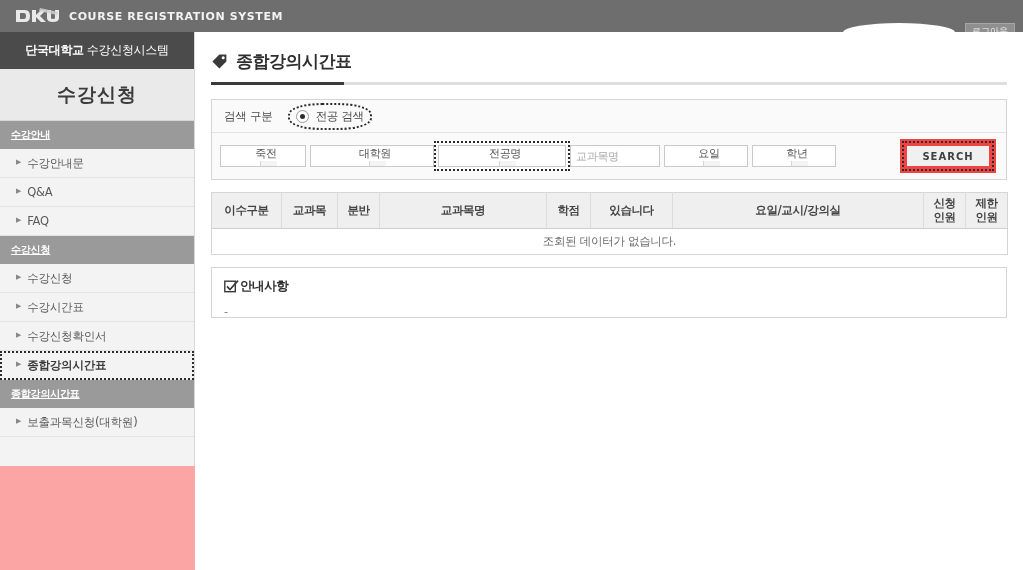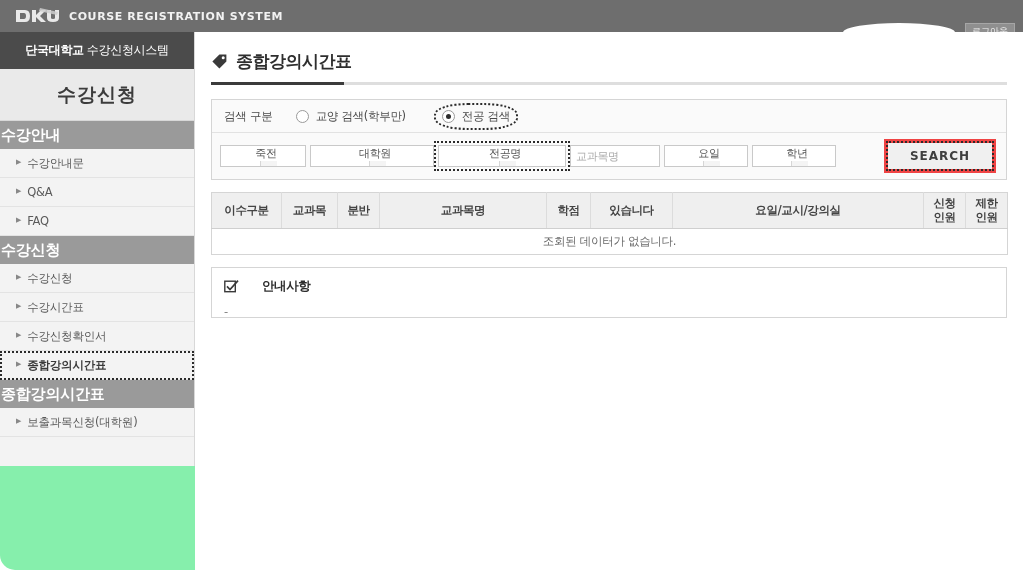--- a/index.html
+++ b/index.html
@@ -8,22 +8,21 @@
     margin: 0; padding: 0;
     width: 1023px; height: 570px;
     overflow: hidden;
     font-family: "DejaVu Sans", "Liberation Sans", sans-serif;
     background: #ffffff;
     color: #333333;
   }
   #app {
     position: relative;
     width: 1023px; height: 570px;
-    background: #86efac;
-    border-radius: 15px;
+    background: #fca5a5;
   }
 
   
   .topbar {
     position: absolute; top: 0; left: 0;
     width: 1023px; height: 32px;
     background: #6e6e6e;
     display: flex; align-items: center;
   }
   .logo-wrap {
@@ -86,24 +85,25 @@
     display: flex; align-items: center; justify-content: center;
     font-size: 19px; font-weight: bold;
     color: #3c3c3c;
     letter-spacing: 1px;
     border-bottom: 1px solid #d8d8d8;
   }
   .sb-group {
     height: 28px;
     background: #9a9a9a;
     color: #ffffff;
-    font-size: 15px; font-weight: bold;
-    display: flex; align-items: center;
-    padding-left: 1px;
+    font-size: 10px; font-weight: bold;
+    display: flex; align-items: center;
+    padding-left: 11px;
     letter-spacing: -0.2px;
+    text-decoration: underline;
   }
   .sb-item {
     height: 29px;
     background: #f3f3f3;
     border-bottom: 1px solid #e3e3e3;
     display: flex; align-items: center;
     padding-left: 16px;
     font-size: 11.5px;
     color: #5a5a5a;
     cursor: pointer;
@@ -244,25 +244,25 @@
     margin-right: 4px;
     display: flex; align-items: center;
     letter-spacing: -0.3px;
   }
   .focus-box {
     outline: 2px dotted #2b2b2b;
     outline-offset: 2px;
   }
   .search-btn {
     position: absolute; right: 10px; top: 6px;
-    width: 112px; height: 34px;
+    width: 96px; height: 34px;
     background: #f0f0f0;
-    border: 4px solid #ef4444;
+    border: 7px solid #ef4444;
     display: flex; align-items: center; justify-content: center;
-    font-size: 12px; font-weight: bold;
+    font-size: 10px; font-weight: bold;
     color: #3f3f3f;
     letter-spacing: 1px;
     cursor: pointer;
   }
   .search-btn.focused { outline: 2px dotted #2b2b2b; outline-offset: -4px; }
 
   
   .grid {
     width: 796px;
     margin-top: 12px;
@@ -294,21 +294,21 @@
 
   
   .notice {
     width: 796px;
     margin-top: 12px;
     border: 1px solid #d5d5d5;
     background: #ffffff;
     padding: 10px 12px 12px 12px;
   }
   .notice-head {
-    display: flex; align-items: center; gap: 23px;
+    display: flex; align-items: center; gap: 1px;
     margin-bottom: 10px;
   }
   .check-icon { width: 15px; height: 15px; display: block; }
   .notice-title {
     font-size: 12.5px; font-weight: bold; color: #2e2e2e;
     letter-spacing: -0.4px;
   }
   .notice-line {
     font-size: 11.5px; color: #555;
     letter-spacing: -0.3px;
@@ -401,24 +401,20 @@
       </span>
       <span class="page-title">종합강의시간표</span>
     </div>
     <div class="title-rule"></div>
 
     <div class="search-panel">
 
       <div class="srow top">
         <span class="lbl">검색 구분</span>
 
-        <span class="radio-wrap">
-          <span class="radio"></span>
-          <span class="radio-label">교양 검색(학부만)</span>
-        </span>
 
         <span class="radio-wrap focused">
           <span class="radio checked"></span>
           <span class="radio-label">전공 검색</span>
         </span>
       </div>
 
       <div class="row2">
 
         <span class="sel w-campus">

